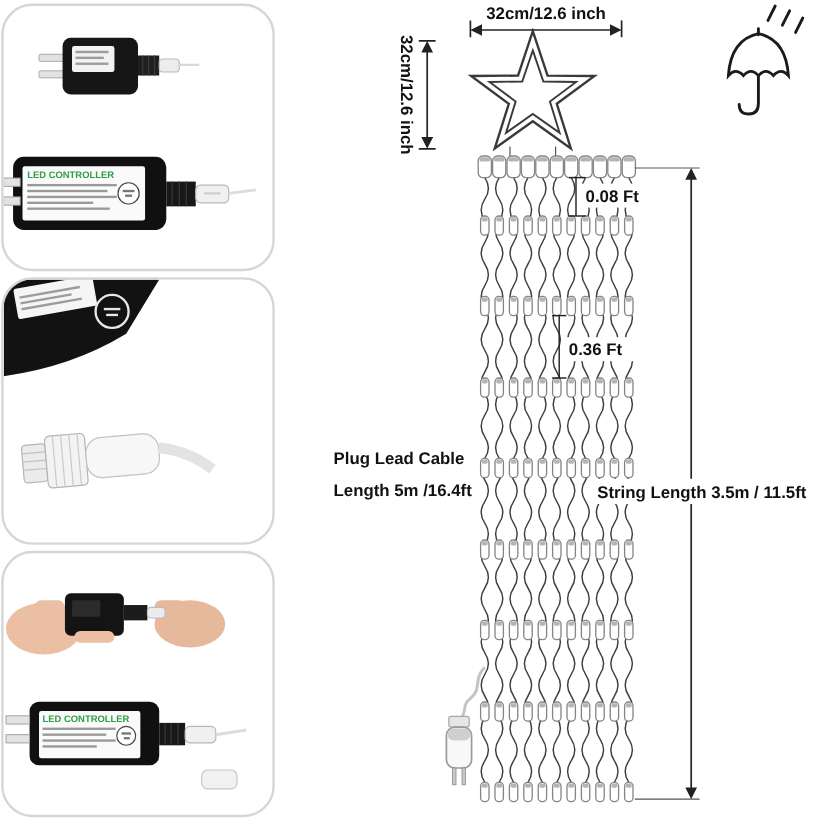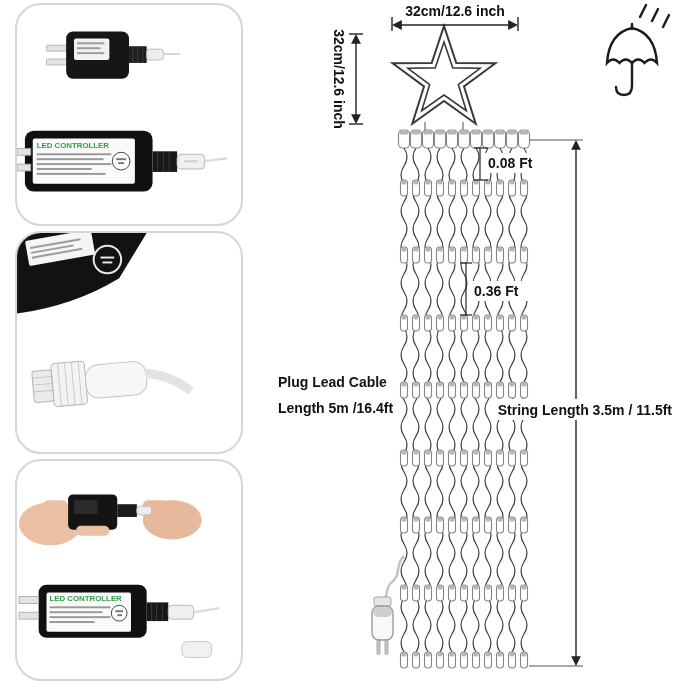--- a/index.html
+++ b/index.html
@@ -1,19 +1,19 @@
 <!DOCTYPE html>
 <html><head>
 <meta charset="utf-8">
 <style>
   *{margin:0;padding:0;box-sizing:border-box}
   html,body{background:#fff}
   body{width:679px;height:684px;font-family:"Liberation Sans",sans-serif}
   .stage{position:relative;width:679px;height:684px;background:#fff;overflow:hidden}
-  .panel{position:absolute;left:15px;width:228px;background:#fff;border:2px solid #d6d6d6;border-radius:26px;overflow:hidden}
+  .panel{position:absolute;left:1px;width:228px;background:#fff;border:2px solid #d6d6d6;border-radius:26px;overflow:hidden}
   #panel1{top:3px;height:223px}
   #panel2{top:231px;height:223px}
   #panel3{top:459px;height:222px}
   .panel svg{display:block;width:100%;height:100%}
   #diagram{position:absolute;left:232px;top:0;width:447px;height:684px}
   .lbl{font-family:"Liberation Sans",sans-serif;font-size:14px;font-weight:700;fill:#111}
   .greenlbl{font-family:"Liberation Sans",sans-serif;font-size:8px;font-weight:700;fill:#2f9e44}
   .wire{fill:none;stroke:#3f3f3f;stroke-width:1.2}
   .bulb{fill:#ffffff;stroke:#858585;stroke-width:1.1}
   .bulbcap{fill:#b5b5b5}

